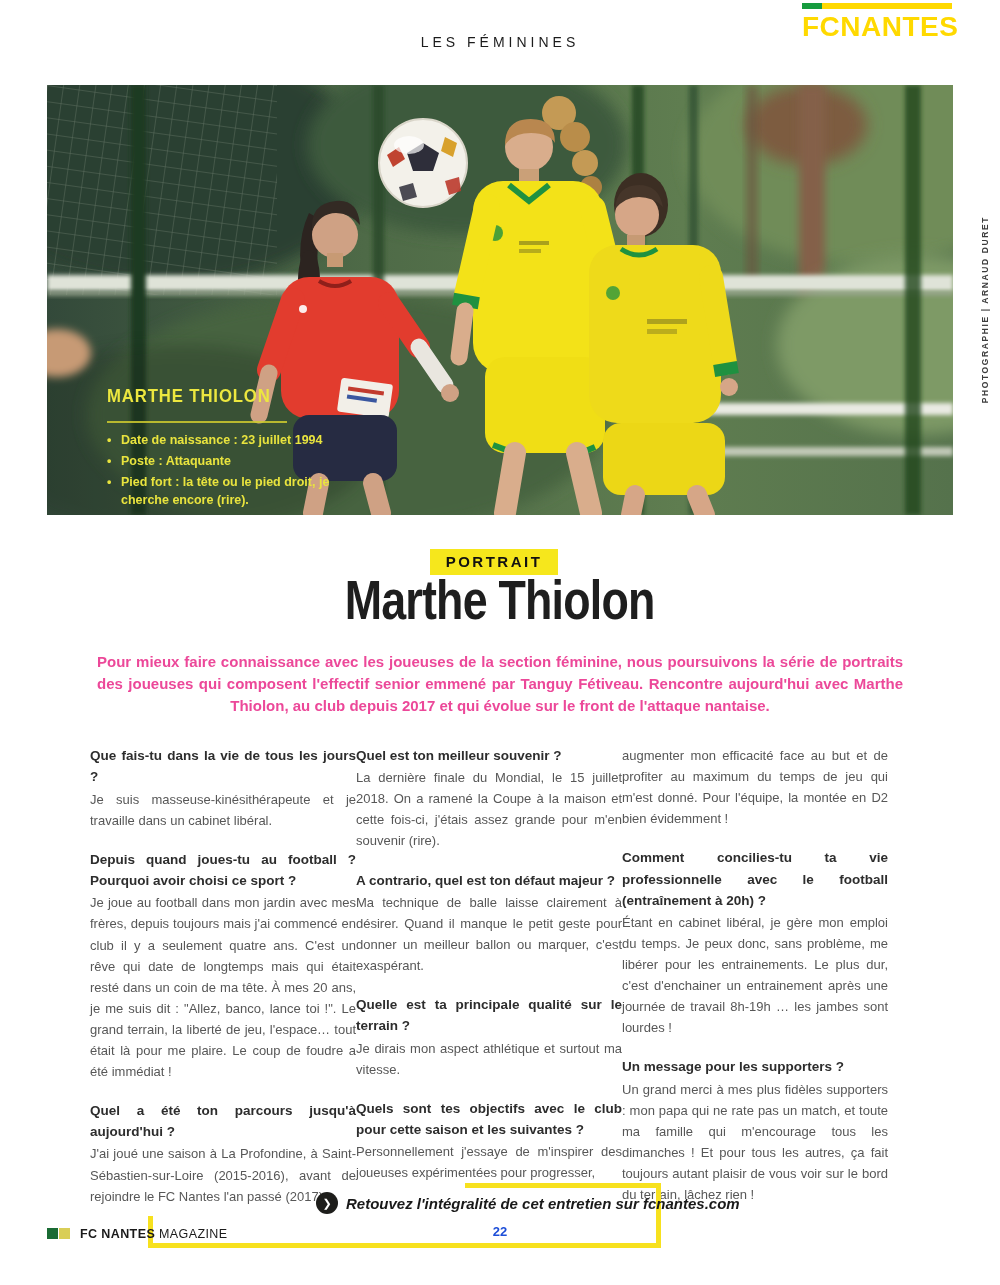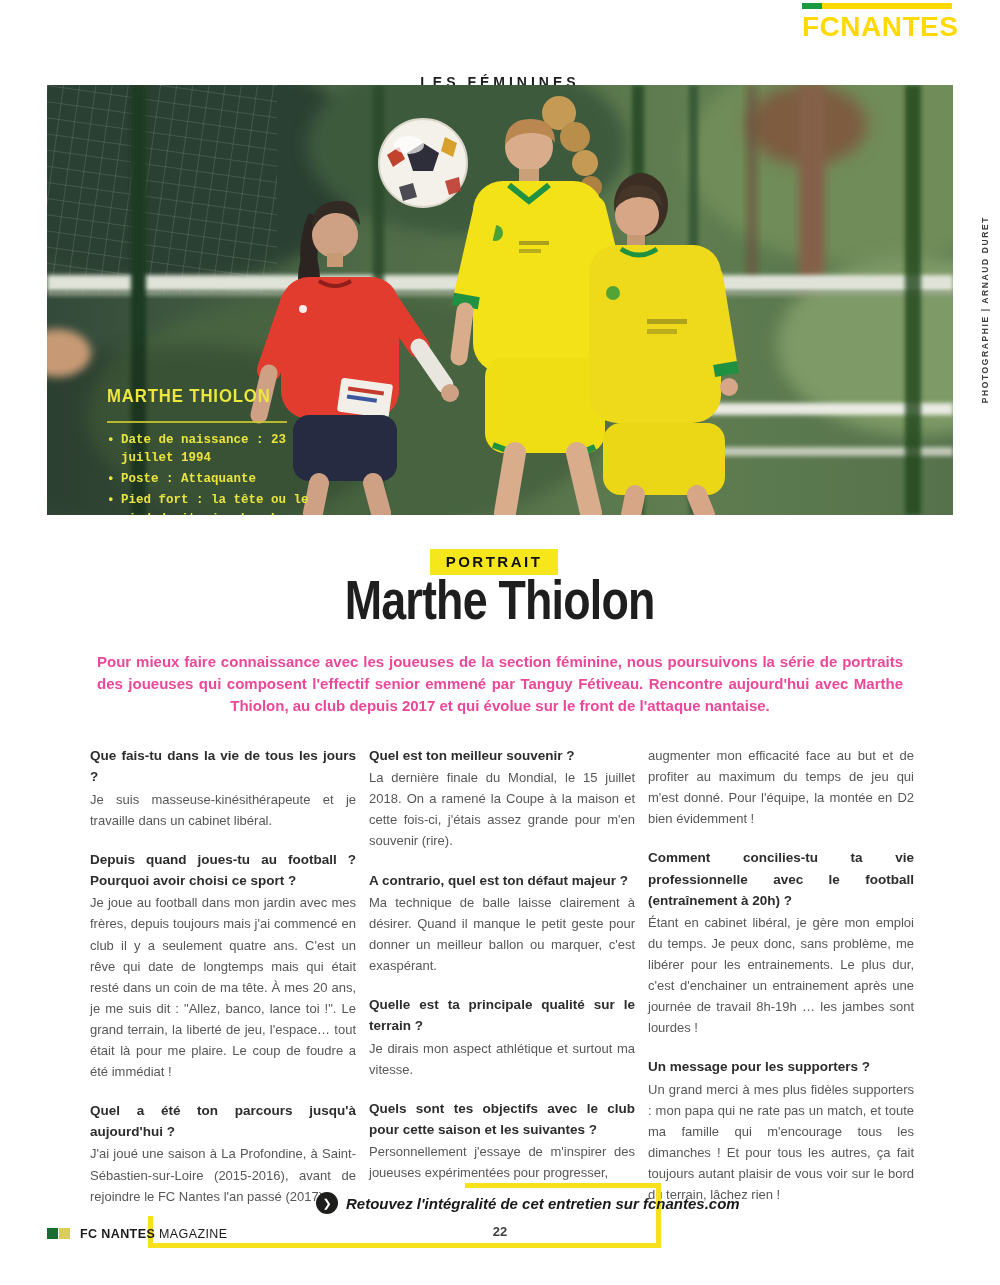--- a/index.html
+++ b/index.html
@@ -1,74 +1,74 @@
 <!DOCTYPE html>
 <html><head>
 <meta charset="utf-8">
 <style>
   html,body{margin:0;padding:0;background:#fff;}
   .page{position:relative;width:1000px;height:1285px;background:#fff;overflow:hidden;
         font-family:"Liberation Sans","DejaVu Sans",sans-serif;color:#222;}
 
   
   .section-title{position:absolute;top:34px;left:0;right:0;text-align:center;
-    font-size:14px;font-weight:bold;letter-spacing:4px;color:#1c1c1c;margin-top:40px;}
+    font-size:14px;font-weight:normal;letter-spacing:4px;color:#1c1c1c;}
   .logo{position:absolute;top:3px;right:48px;width:150px;}
   .logo-bar{display:flex;height:6px;}
   .logo-bar .seg-g{width:20px;background:#169B3E;}
   .logo-bar .seg-y{flex:1;background:#FFD900;}
   .logo-text{margin-top:3px;text-align:center;font-size:28px;font-weight:bold;
     color:#FFD900;letter-spacing:0.5px;line-height:1.05;}
 
   
   .photo{position:absolute;left:47px;top:85px;width:906px;height:430px;overflow:hidden;}
   .photo svg{display:block;width:100%;height:100%;}
   .overlay-name{position:absolute;left:60px;top:300px;font-size:19px;font-weight:bold;
     color:#ece73f;letter-spacing:1px;transform:scaleX(.88);transform-origin:left center;white-space:nowrap;}
   .overlay-line{position:absolute;left:60px;top:336px;width:180px;height:2px;background:#cfcb2e;opacity:.85;}
-  .facts{position:absolute;left:60px;top:346px;width:235px;margin:0;padding:0;list-style:none;font-family:Liberation Mono, monospace;}
+  .facts{position:absolute;left:60px;top:346px;width:235px;margin:0;padding:0;list-style:none;}
   .facts li{position:relative;padding-left:14px;margin-bottom:3px;font-size:12.5px;font-weight:bold;
     color:#e9e43e;line-height:1.45;}
   .facts li::before{content:"•";position:absolute;left:0;top:0;color:#e9e43e;}
 
   
   .credit{position:absolute;right:10px;top:220px;height:180px;display:flex;align-items:center;justify-content:center;}
   .credit span{writing-mode:vertical-rl;transform:rotate(180deg);font-size:8.5px;font-weight:bold;
     letter-spacing:1.6px;color:#3c3c3c;white-space:nowrap;}
 
   
   .badge-row{position:absolute;top:549px;left:0;right:12px;text-align:center;}
   .badge{display:inline-block;background:#F6E71C;color:#111;font-weight:bold;font-size:15px;
     letter-spacing:2.5px;padding:4px 16px 5px;}
   .main-title{position:absolute;top:571px;left:0;right:0;text-align:center;
     font-size:56px;font-weight:bold;color:#1e1e1e;line-height:1.05;}
   .main-title span{display:inline-block;transform:scaleX(.8);letter-spacing:-1px;}
   .intro{position:absolute;top:651px;left:97px;width:806px;font-size:15px;font-weight:bold;
     color:#ec4899;line-height:1.45;text-align:justify;text-align-last:center;}
 
   
-  .columns{position:absolute;top:745px;left:90px;width:826px;display:flex;gap:13px;}
+  .columns{position:absolute;top:745px;left:90px;width:826px;display:flex;}
   .qa-col{width:266px;}
   .qa-block{margin-bottom:18px;}
   .qa-block .q{font-size:13.5px;font-weight:bold;color:#2d2d2d;line-height:1.58;
     text-align:justify;text-align-last:left;margin-bottom:1px;}
   .qa-block .a{font-size:13px;color:#575757;line-height:1.62;text-align:justify;}
 
   
   .frame-seg{position:absolute;background:#F7E11E;}
   .seg-top{left:465px;top:1183px;width:196px;height:5px;}
   .seg-right{left:656px;top:1183px;width:5px;height:65px;}
   .seg-bottom{left:148px;top:1243px;width:513px;height:5px;}
   .seg-leftstub{left:148px;top:1216px;width:5px;height:32px;}
   .cta-row{position:absolute;left:316px;top:1192px;display:flex;align-items:center;gap:8px;z-index:3;}
   .cta-circle{width:22px;height:22px;border-radius:50%;background:#1d1d1b;color:#fff;
     display:flex;align-items:center;justify-content:center;font-size:11px;font-weight:bold;}
   .cta-text{font-size:15px;font-weight:bold;font-style:italic;color:#191919;white-space:nowrap;}
   .page-number{position:absolute;left:480px;top:1224px;width:40px;text-align:center;
-    font-size:13px;font-weight:bold;color:#404040;z-index:3;}
+    font-size:13px;font-weight:bold;color:#1d4ed8;z-index:3;}
   .footer-brand{position:absolute;left:47px;top:1225px;display:flex;align-items:center;gap:10px;z-index:3;}
   .sq{width:11px;height:11px;display:inline-block;}
   .sq-g{background:#1a6b34;}
   .sq-y{background:#d9ce57;margin-left:1px;}
   .footer-text{font-size:12.5px;color:#1a1a1a;letter-spacing:.4px;}
   .footer-text b{font-weight:bold;}
 </style>
 </head>
 <body>
 

